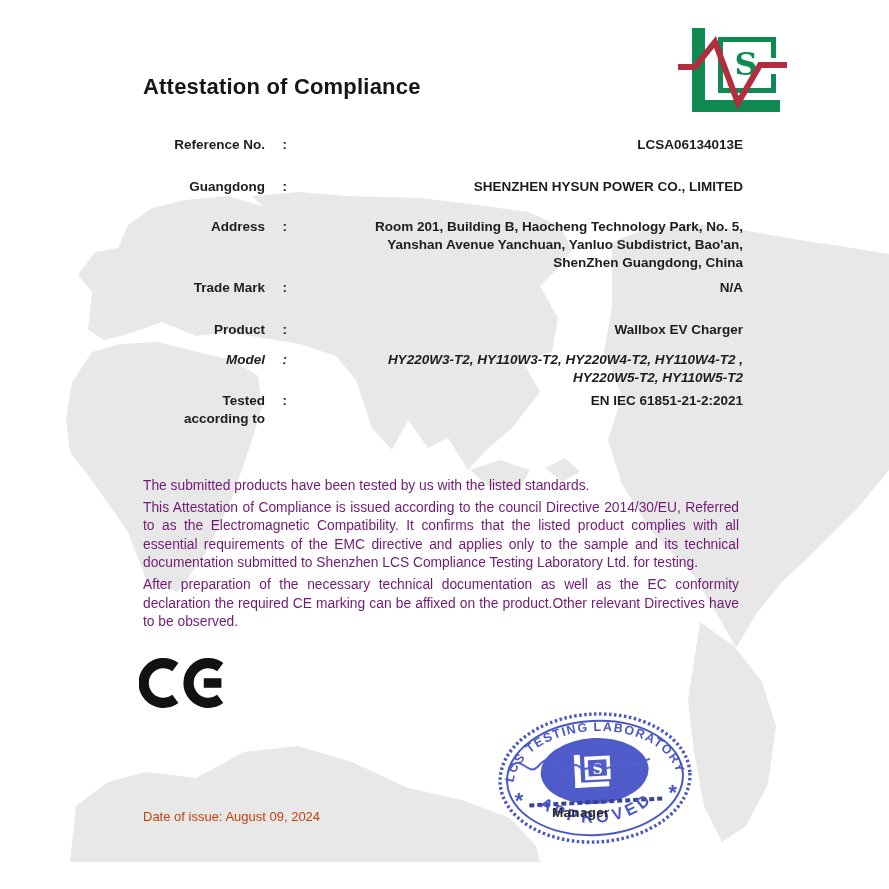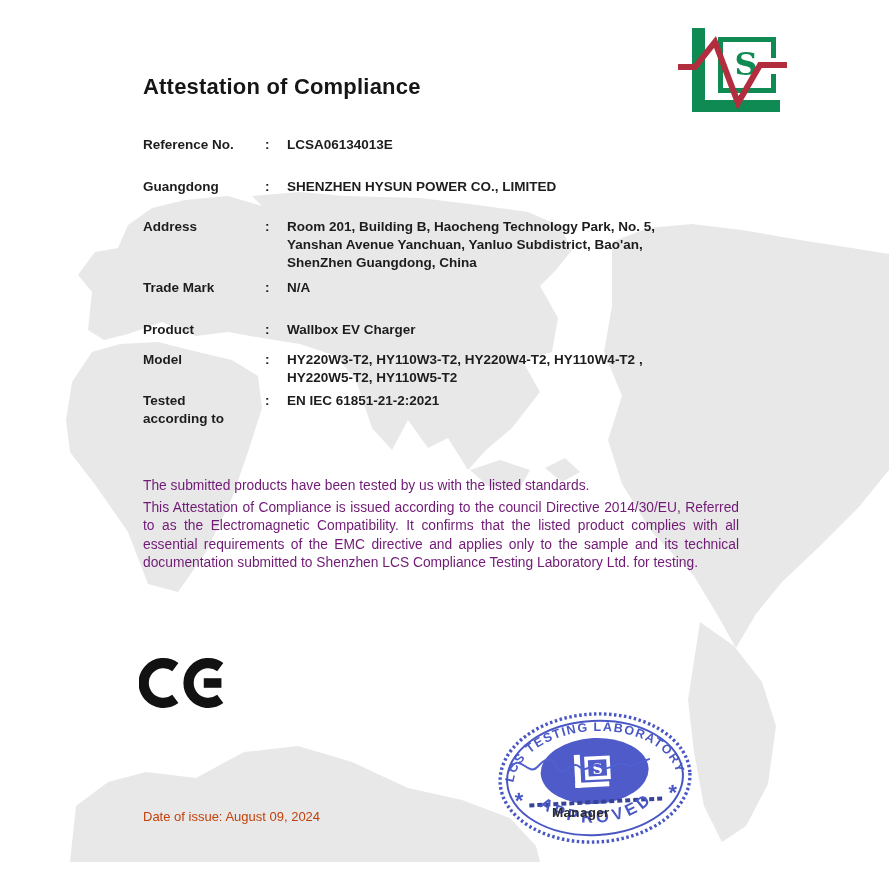--- a/index.html
+++ b/index.html
@@ -33,28 +33,29 @@
 
   .lcs-logo { position: absolute; left: 674px; top: 24px; width: 120px; height: 92px; }
 
   .fields { position: absolute; left: 143px; top: 136px; width: 600px; }
   .field-row {
     display: grid;
     grid-template-columns: 122px 22px 1fr;
     font-size: 13.5px;
     font-weight: bold;
     line-height: 18px;
+    text-align: right;
   }
   .field-row .label, .field-row .value { white-space: pre-line; }
   .row-ref       { margin-bottom: 24px; }
   .row-applicant { margin-bottom: 22px; }
   .row-address   { margin-bottom: 7px; }
   .row-trademark { margin-bottom: 24px; }
   .row-product   { margin-bottom: 12px; }
-  .row-model     { margin-bottom: 5px; }
+  .row-model     { margin-bottom: 5px; font-style: italic; }
 
   .paragraphs {
     position: absolute;
     left: 143px; top: 477px;
     width: 596px;
     font-size: 13.8px;
     line-height: 18.6px;
     color: #701a75;
   }
   .paragraphs p { margin: 0 0 3px 0; }
@@ -162,20 +163,21 @@
         <span class="label">Tested
 according to</span>
         <span class="sep">:</span>
         <span class="value">EN IEC 61851-21-2:2021</span>
       </div>
     </div>
 
     <div class="paragraphs">
       <p>The submitted products have been tested by us with the listed standards.</p>
       <p class="justify">This Attestation of Compliance is issued according to the council Directive 2014/30/EU, Referred to as the Electromagnetic Compatibility. It confirms that the listed product complies with all essential requirements of the EMC directive and applies only to the sample and its technical documentation submitted to Shenzhen LCS Compliance Testing Laboratory Ltd. for testing.</p>
+      <p class="justify">After preparation of the necessary technical documentation as well as the EC conformity declaration the required CE marking can be affixed on the product.Other relevant Directives have to be observed.</p>
     </div>
 
     <svg class="ce-mark" viewBox="0 0 125 70" role="img" aria-label="CE">
 
       <path d="M 49.4 13.3 A 27 27 0 1 0 49.4 56.7" fill="none" stroke="#121212" stroke-width="14"></path>
 
       <path d="M 110.4 13.3 A 27 27 0 1 0 110.4 56.7" fill="none" stroke="#121212" stroke-width="14"></path>
       <line x1="88" y1="35" x2="112" y2="35" stroke="#121212" stroke-width="13"></line>
     </svg>
 

